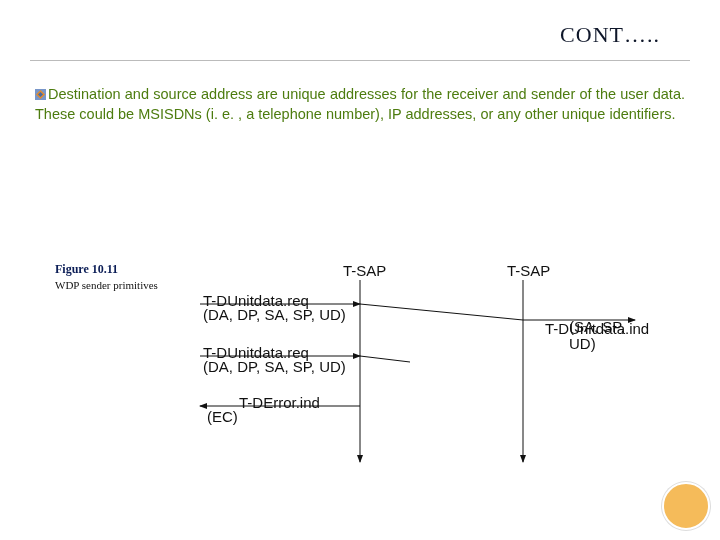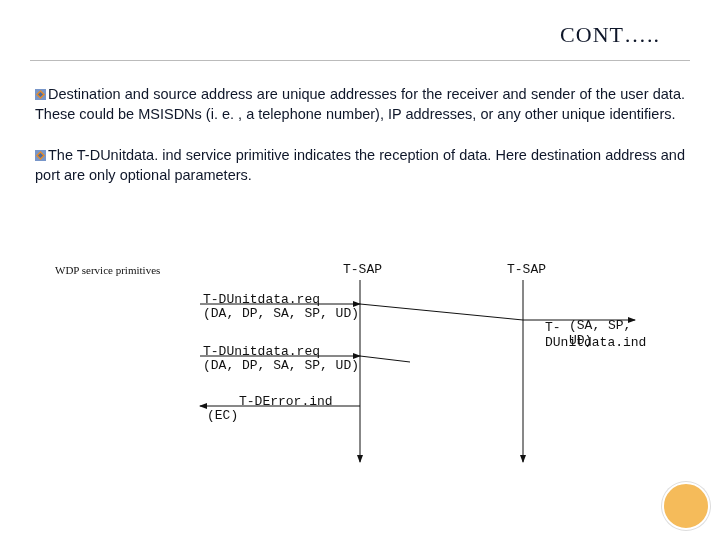--- a/index.html
+++ b/index.html
@@ -22,21 +22,21 @@
     letter-spacing: 1px;
   }
   .content {
     position: absolute;
     top: 85px;
     left: 35px;
     right: 35px;
   }
   .para {
     font-size: 14.5px;
-    color: #0f172a;
+    color: #4d7c0f;
     line-height: 1.35;
     margin-bottom: 22px;
     text-align: justify;
   }
   .bullet-icon {
     display: inline-block;
     vertical-align: baseline;
     margin-right: 2px;
     position: relative;
     top: 1px;
@@ -55,22 +55,22 @@
     color: #0b1d56;
   }
   .fig-sub {
     font-family: 'Times New Roman', serif;
     font-size: 11px;
     color: #111;
     margin-top: 2px;
   }
   .diag-label {
     position: absolute;
-    font-family: Liberation Mono, monospace;
-    font-size: 13px;
+    font-family: Liberation Sans, sans-serif;
+    font-size: 15px;
     color: #111;
   }
   .circle-deco {
     position: absolute;
     bottom: 10px;
     right: 10px;
     width: 48px;
     height: 48px;
     border-radius: 50%;
     background: #f5bb5a;
@@ -95,33 +95,25 @@
 <div class="content">
   <p class="para">
     <span class="bullet-icon">
       <svg width="11" height="11" viewBox="0 0 11 11">
         <rect x="0" y="0" width="11" height="11" fill="#7896c9"></rect>
         <path d="M5.5 1 L10 5.5 L5.5 10 L1 5.5 Z" fill="#e28a2b"></path>
         <path d="M5.5 3 L8 5.5 L5.5 8 L3 5.5 Z" fill="#4a6aa0"></path>
       </svg>
     </span><span>Destination and source address are unique addresses for the receiver and sender of the user data. These could be MSISDNs (i. e. , a telephone number), IP addresses, or any other unique identifiers.</span>
   </p>
-  <p class="para">
-    <span class="bullet-icon">
-      <svg width="11" height="11" viewBox="0 0 11 11">
-        <rect x="0" y="0" width="11" height="11" fill="#7896c9"></rect>
-        <path d="M5.5 1 L10 5.5 L5.5 10 L1 5.5 Z" fill="#e28a2b"></path>
-        <path d="M5.5 3 L8 5.5 L5.5 8 L3 5.5 Z" fill="#4a6aa0"></path>
-      </svg>
-    </span><span>The T-DUnitdata. ind service primitive indicates the reception of data. Here destination address and port are only optional parameters.</span>
-  </p>
 </div>
 
 <div class="figure-area">
-  <div class="fig-sub">WDP service primitives</div>
+  <div class="fig-title">Figure 10.11</div>
+  <div class="fig-sub">WDP sender primitives</div>
 
   <div class="diag-label" style="left:288px; top:0px;">T-SAP</div>
   <div class="diag-label" style="left:452px; top:0px;">T-SAP</div>
 
   <div class="diag-label" style="left:148px; top:30px;">T-DUnitdata.req</div>
   <div class="diag-label" style="left:148px; top:44px;">(DA, DP, SA, SP, UD)</div>
 
   <div class="diag-label" style="left:148px; top:82px;">T-DUnitdata.req</div>
   <div class="diag-label" style="left:148px; top:96px;">(DA, DP, SA, SP, UD)</div>
 

